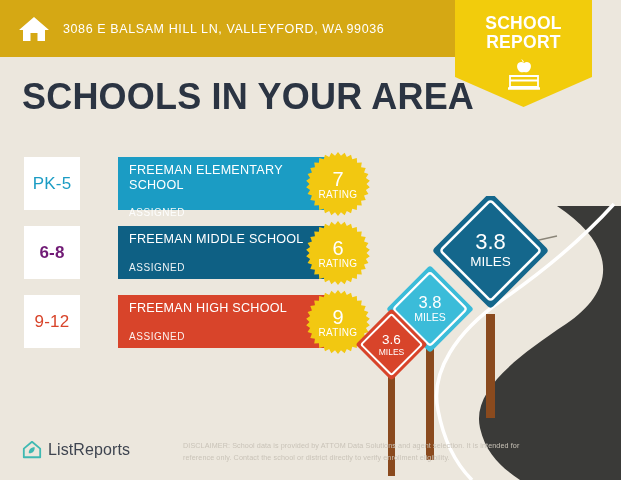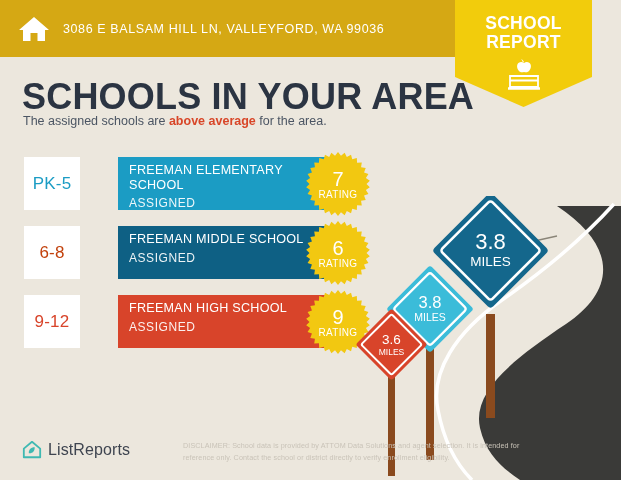--- a/index.html
+++ b/index.html
@@ -58,21 +58,21 @@
   }
   .grade-text{font-size:17px;font-weight:400;letter-spacing:.2px;}
   .row-body{
     flex:1;padding:6px 0 0 11px;color:#ffffff;position:relative;
   }
   .school-name{
     font-size:12.6px;font-weight:400;line-height:14.5px;letter-spacing:.25px;
     text-transform:uppercase;
   }
   .assigned{
-    font-size:12px;letter-spacing:.55px;margin-top:4px;opacity:.92;
+    font-size:10px;letter-spacing:.55px;margin-top:15px;opacity:.92;
     text-transform:uppercase;
   }
   .rating-badge{
     position:absolute;right:-36px;top:-5px;width:64px;height:64px;
     display:flex;flex-direction:column;align-items:center;justify-content:center;
   }
   .rating-badge svg{position:absolute;inset:0;}
   .rating-num{
     position:relative;color:#ffffff;font-size:20px;font-weight:400;
     line-height:19px;margin-top:2px;
@@ -117,23 +117,20 @@
         <g fill="none" stroke="#ffffff" stroke-width="1.8">
           <path d="M9 19 L37 19 L37 30 L9 30 Z"></path>
           <path d="M9 23.5 L37 23.5"></path>
         </g>
         <path d="M7 31.5 L39 31.5" stroke="#ffffff" stroke-width="2.4"></path>
       </svg>
     </div>
   </div>
 
   <div class="main-title">SCHOOLS IN YOUR AREA</div>
-  <div class="subtitle">
-    <span>The assigned schools are </span><span class="hl">above average</span><span> for the area.</span>
-  </div>
 
   <div class="rows">
 
     <div class="school-row">
       <div class="grade-chip">
         <span class="grade-text" id="g0" style="color: rgb(27, 156, 196);">PK-5</span>
       </div>
       <div class="row-body" id="b0" style="background: rgb(27, 156, 196);">
         <div class="school-name">FREEMAN ELEMENTARY SCHOOL</div>
         <div class="assigned">ASSIGNED</div>
@@ -142,21 +139,21 @@
         <svg viewBox="0 0 64 64" id="s0">
             <path d="M32.00 0.00 L34.98 3.66 L38.65 0.70 L40.81 4.89 L45.02 2.77 L46.25 7.32 L50.81 6.11 L51.07 10.82 L55.78 10.59 L55.06 15.25 L59.71 16.00 L58.04 20.41 L62.43 22.11 L59.88 26.07 L63.82 28.66 L60.50 32.00 L63.82 35.34 L59.88 37.93 L62.43 41.89 L58.04 43.59 L59.71 48.00 L55.06 48.75 L55.78 53.41 L51.07 53.18 L50.81 57.89 L46.25 56.68 L45.02 61.23 L40.81 59.11 L38.65 63.30 L34.98 60.34 L32.00 64.00 L29.02 60.34 L25.35 63.30 L23.19 59.11 L18.98 61.23 L17.75 56.68 L13.19 57.89 L12.93 53.18 L8.22 53.41 L8.94 48.75 L4.29 48.00 L5.96 43.59 L1.57 41.89 L4.12 37.93 L0.18 35.34 L3.50 32.00 L0.18 28.66 L4.12 26.07 L1.57 22.11 L5.96 20.41 L4.29 16.00 L8.94 15.25 L8.22 10.59 L12.93 10.82 L13.19 6.11 L17.75 7.32 L18.98 2.77 L23.19 4.89 L25.35 0.70 L29.02 3.66 Z" fill="#f2c811"></path>
           </svg>
         <div class="rating-num">7</div>
         <div class="rating-label">RATING</div>
       </div>
     </div>
 
     <div class="school-row">
       <div class="grade-chip">
-        <span class="grade-text" id="g1" style="color: #c2410c;">6-8</span>
+        <span class="grade-text" id="g1" style="color: #701a75; font-weight: bold;">6-8</span>
       </div>
       <div class="row-body" id="b1" style="background: rgb(14, 96, 132);">
         <div class="school-name">FREEMAN MIDDLE SCHOOL</div>
         <div class="assigned">ASSIGNED</div>
       </div>
       <div class="rating-badge">
         <svg viewBox="0 0 64 64" id="s1">
             <path d="M32.00 0.00 L34.98 3.66 L38.65 0.70 L40.81 4.89 L45.02 2.77 L46.25 7.32 L50.81 6.11 L51.07 10.82 L55.78 10.59 L55.06 15.25 L59.71 16.00 L58.04 20.41 L62.43 22.11 L59.88 26.07 L63.82 28.66 L60.50 32.00 L63.82 35.34 L59.88 37.93 L62.43 41.89 L58.04 43.59 L59.71 48.00 L55.06 48.75 L55.78 53.41 L51.07 53.18 L50.81 57.89 L46.25 56.68 L45.02 61.23 L40.81 59.11 L38.65 63.30 L34.98 60.34 L32.00 64.00 L29.02 60.34 L25.35 63.30 L23.19 59.11 L18.98 61.23 L17.75 56.68 L13.19 57.89 L12.93 53.18 L8.22 53.41 L8.94 48.75 L4.29 48.00 L5.96 43.59 L1.57 41.89 L4.12 37.93 L0.18 35.34 L3.50 32.00 L0.18 28.66 L4.12 26.07 L1.57 22.11 L5.96 20.41 L4.29 16.00 L8.94 15.25 L8.22 10.59 L12.93 10.82 L13.19 6.11 L17.75 7.32 L18.98 2.77 L23.19 4.89 L25.35 0.70 L29.02 3.66 Z" fill="#f2c811"></path>
           </svg>
         <div class="rating-num">6</div>

